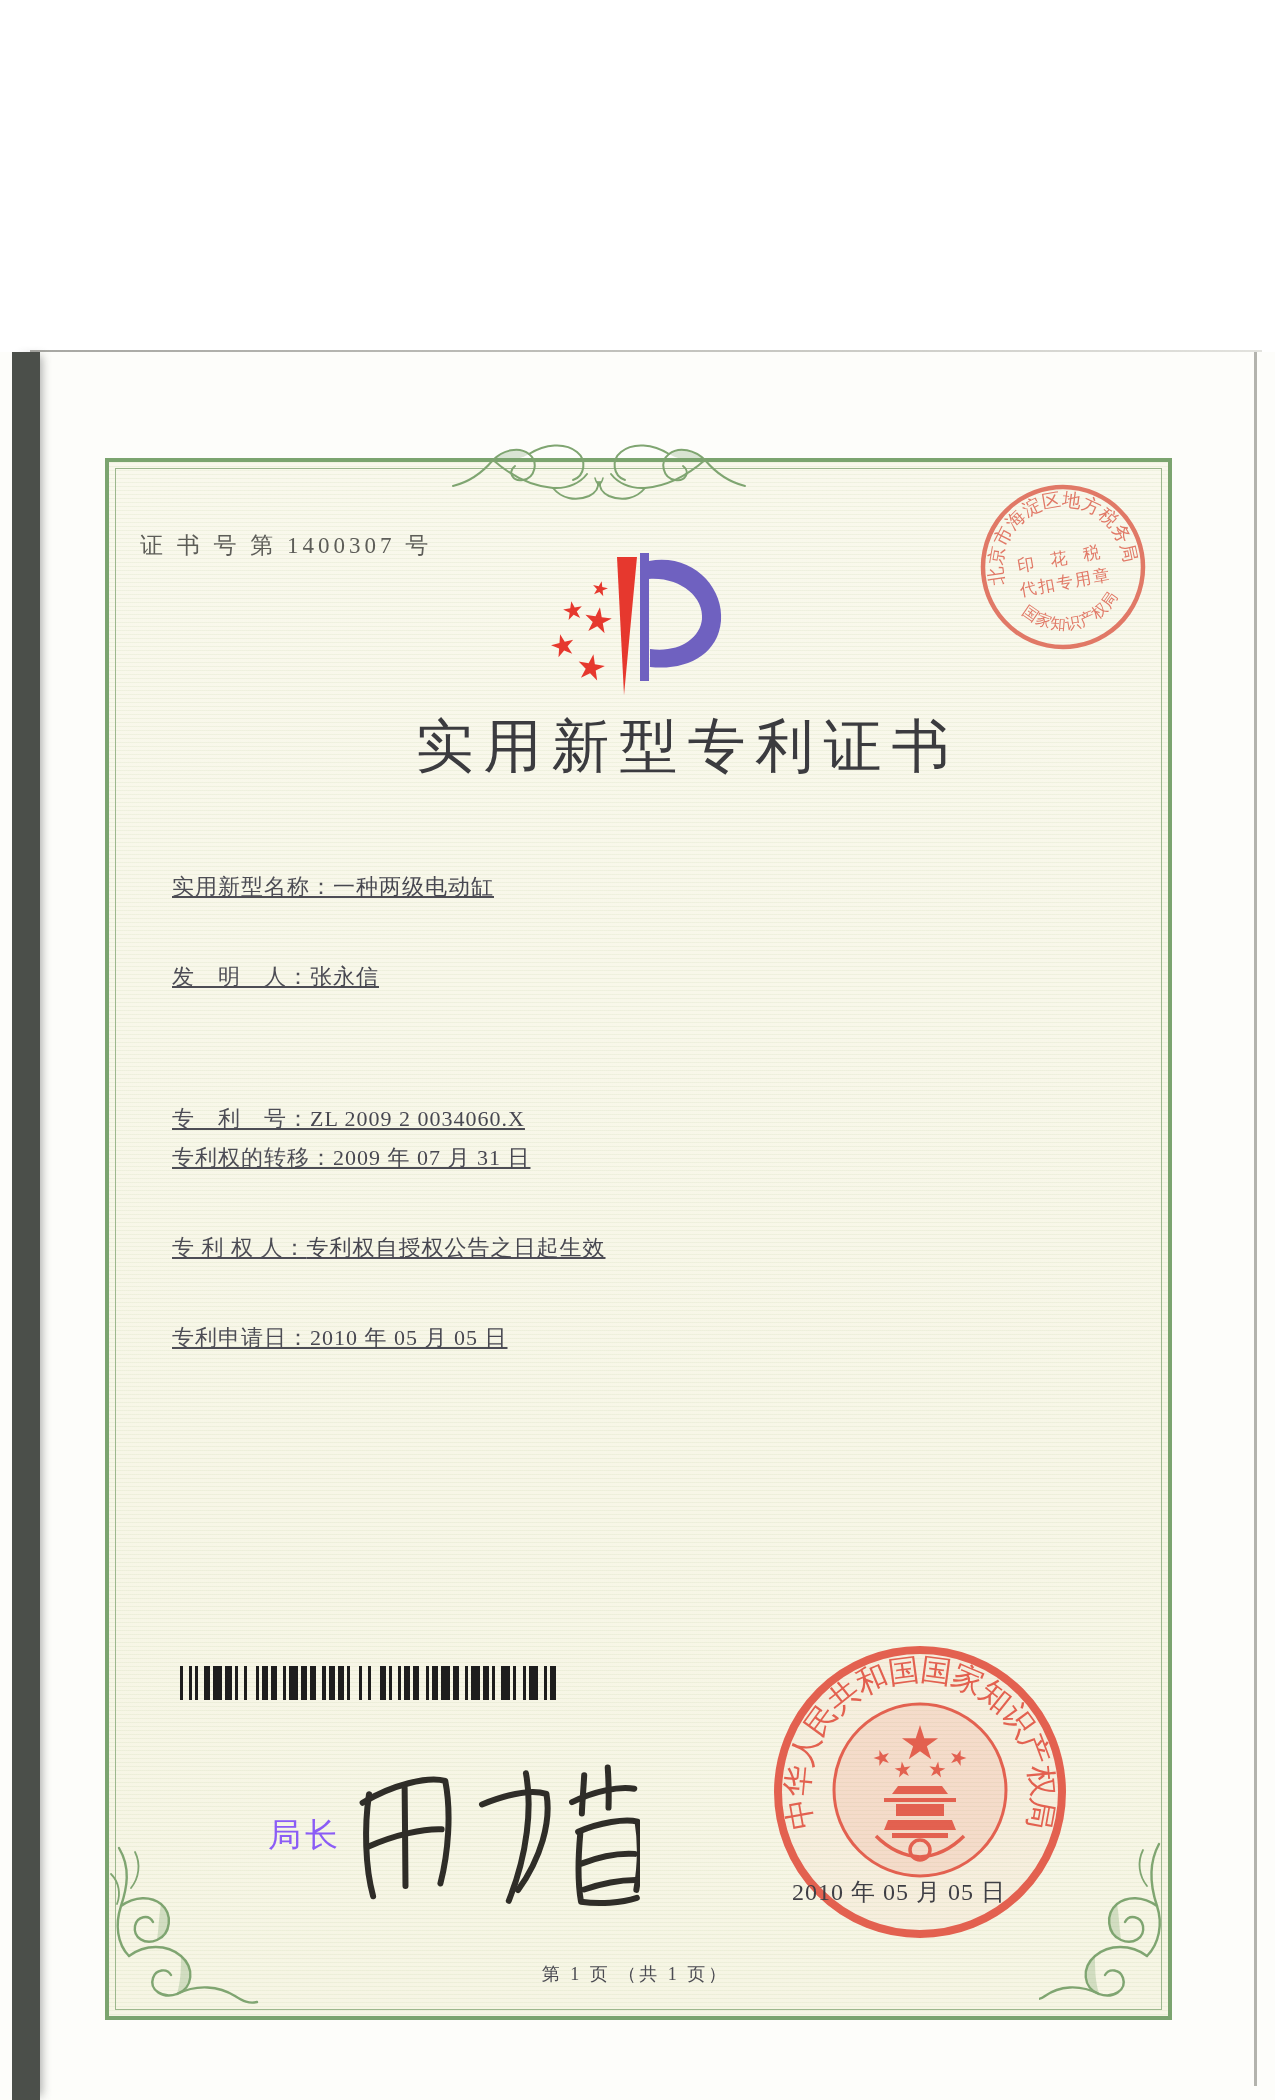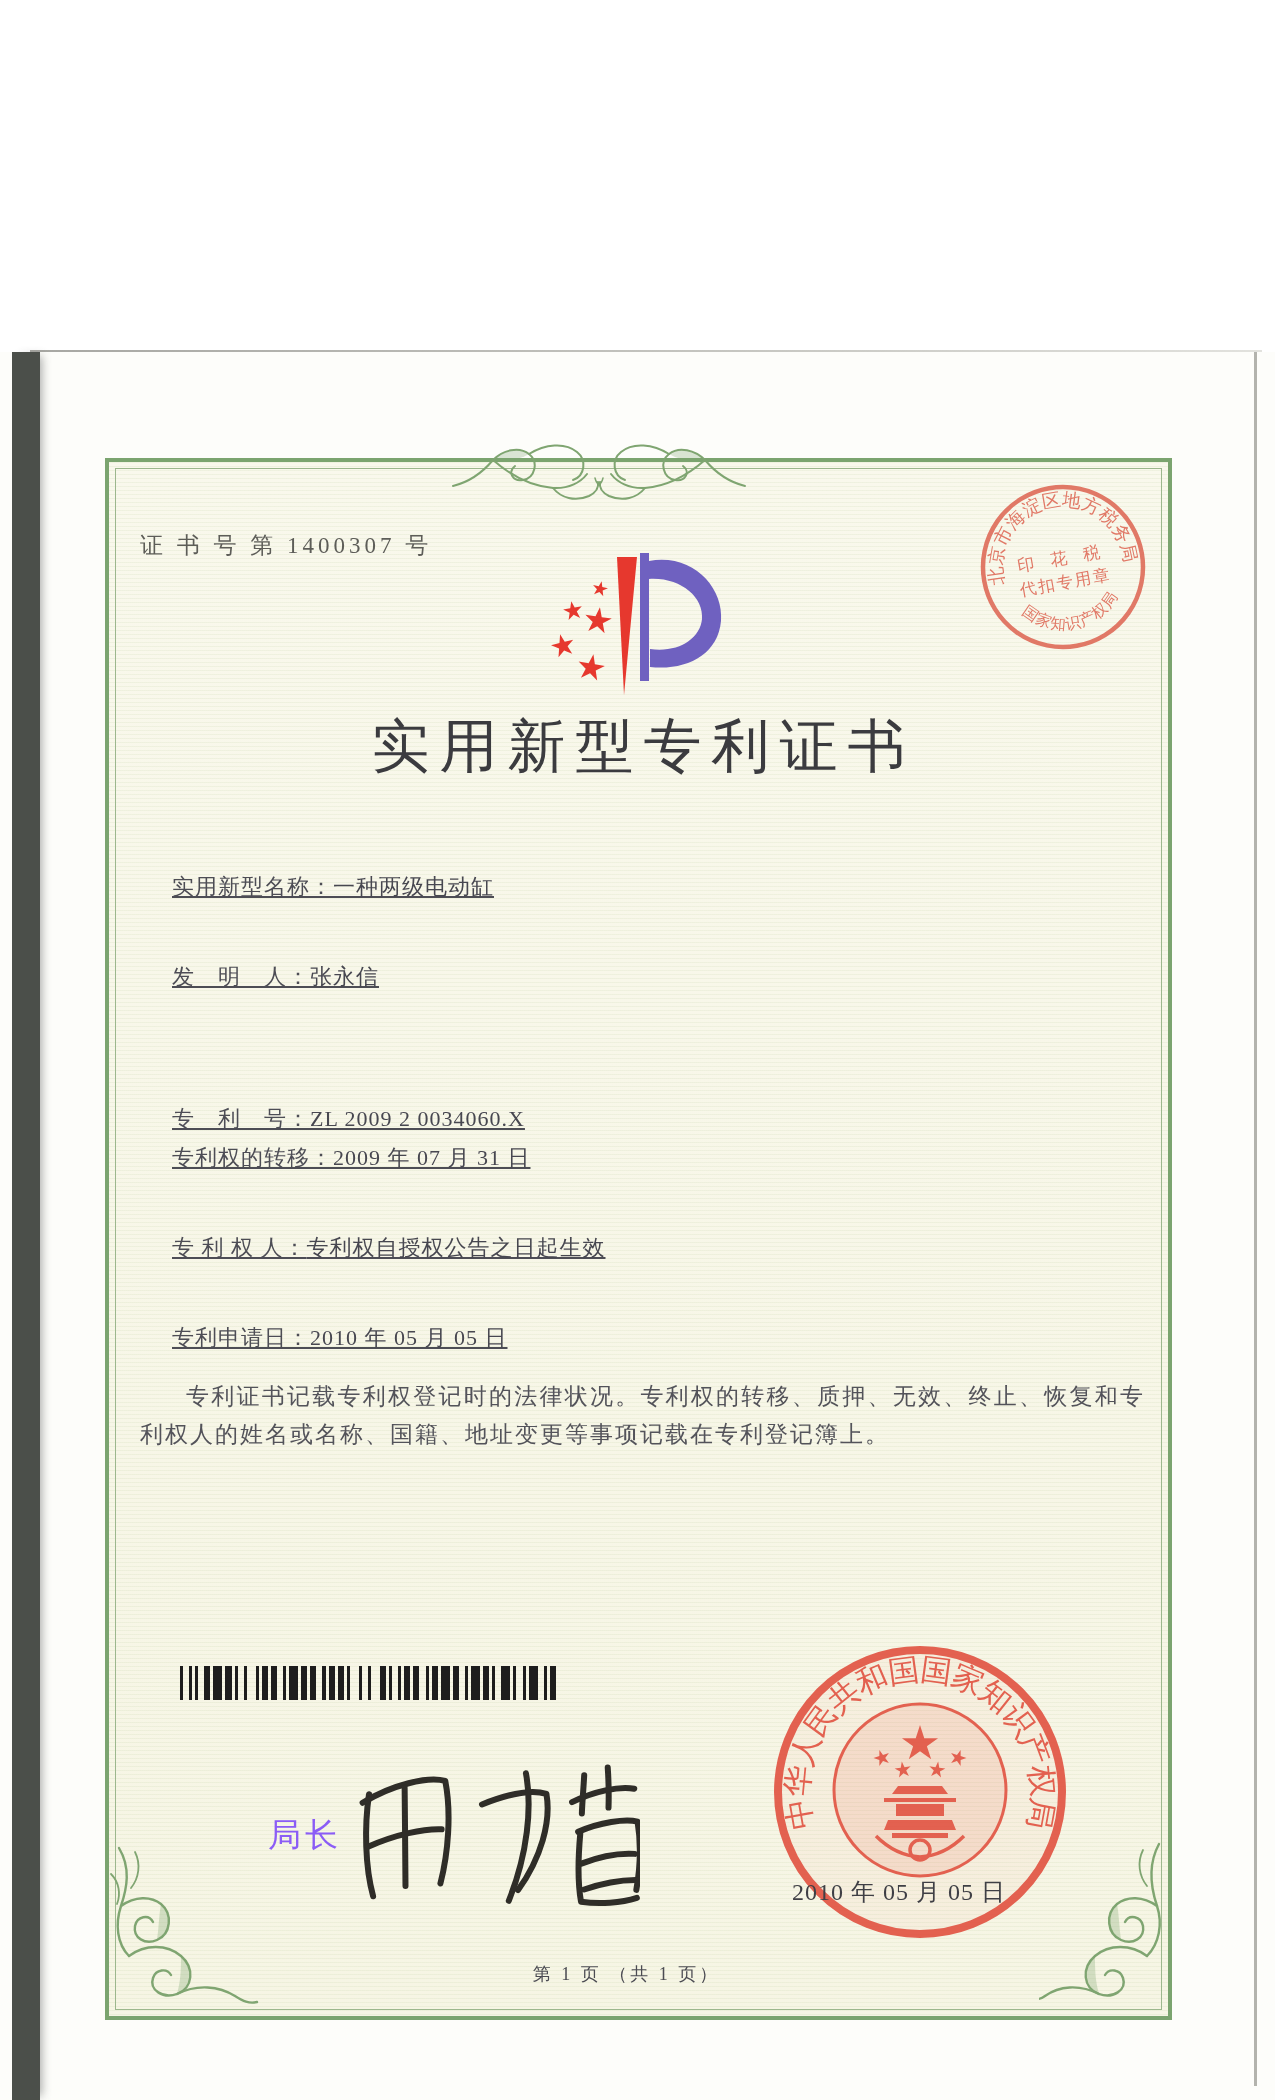--- a/index.html
+++ b/index.html
@@ -22,35 +22,35 @@
   .frame{left:105px;top:458px;width:1067px;height:1562px;
     border:4px solid #7ba46f;box-sizing:border-box;
     background:
       repeating-linear-gradient(180deg,rgba(173,196,142,.13) 0 1px,rgba(0,0,0,0) 1px 4px),
       linear-gradient(#f9f8ec,#f6f5e4);}
   .frame-inner{position:absolute;inset:6px;border:1px solid #9cb78d;}
   .ornament{color:#7fa571;}
   
   .cert-number{left:140px;top:530px;font-size:23px;letter-spacing:4px;color:#5d5d58;}
   .title{left:105px;top:708px;width:1067px;text-align:center;font-size:58px;
-    letter-spacing:10px;text-indent:10px;color:#3b3b3f;font-weight:500;}
+    letter-spacing:10px;text-indent:10px;color:#3b3b3f;font-weight:500;padding-left:44px;}
   .field{left:172px;font-size:22px;color:#4d4d55;letter-spacing:1px;white-space:nowrap;text-decoration:underline;}
   .field .val{color:#474750;}
   .f0{top:872px;} .f1{top:962px;} .f2{top:1104px;}
   .f3{top:1143px;} .f4{top:1233px;} .f5{top:1323px;}
   .body-text{left:140px;top:1378px;width:1005px;font-size:23px;line-height:38px;
     letter-spacing:2px;color:#53535a;text-align:justify;}
   .body-text p{margin:0;text-indent:2em;}
   .barcode{left:180px;top:1666px;width:376px;height:34px;display:flex;}
   .barcode div{height:100%;}
   .officer-label{left:268px;top:1813px;font-size:33px;letter-spacing:4px;color:#8b5cf6;}
   .signature-box{left:338px;top:1752px;width:302px;height:162px;}
   .signature-name{position:absolute;inset:0;opacity:0;font-size:40px;}
   .seal-date{left:792px;top:1876px;font-size:24px;letter-spacing:1px;color:#3f3f45;z-index:4;}
-  .footer{left:93px;top:1962px;width:1067px;text-align:center;font-size:18px;
+  .footer{left:102px;top:1962px;width:1067px;text-align:center;font-size:18px;
     letter-spacing:3px;color:#4b4b52;}
   .tax-stamp{left:978px;top:482px;width:170px;height:170px;transform:rotate(-10deg);opacity:.85;z-index:3;}
   .official-seal{left:770px;top:1642px;width:300px;height:300px;opacity:.9;z-index:3;}
   .logo{left:540px;top:545px;width:205px;height:162px;}
   svg text{font-family:"Liberation Serif","DejaVu Serif",serif;}
 </style>
 </head>
 <body>
 
 <div class="abs paper"></div>
@@ -133,21 +133,20 @@
 <div class="abs title">实用新型专利证书</div>
 
 <div class="abs field f0"><span>实用新型名称：</span><span class="val">一种两级电动缸</span></div>
 <div class="abs field f1"><span>发　明　人：</span><span class="val">张永信</span></div>
 <div class="abs field f2"><span>专　利　号：</span><span class="val">ZL 2009 2 0034060.X</span></div>
 <div class="abs field f3"><span>专利权的转移：</span><span class="val">2009 年 07 月 31 日</span></div>
 <div class="abs field f4"><span>专 利 权 人：</span><span class="val">专利权自授权公告之日起生效</span></div>
 <div class="abs field f5"><span>专利申请日：</span><span class="val">2010 年 05 月 05 日</span></div>
 
 <div class="abs body-text">
-  <p>专利证书记载专利权登记时的法律状况。专利权的转移、质押、无效、终止、恢复和专利权人的姓名或名称、国籍、地址变更等事项记载在专利登记簿上。</p>
 </div>
 
 <div class="abs barcode" id="barcode">
     <div style="flex-grow: 1; background: rgb(29, 29, 29);"></div>
     <div style="flex-grow: 2; background: transparent;"></div>
     <div style="flex-grow: 1; background: rgb(29, 29, 29);"></div>
     <div style="flex-grow: 1; background: transparent;"></div>
     <div style="flex-grow: 1; background: rgb(29, 29, 29);"></div>
     <div style="flex-grow: 2; background: transparent;"></div>
     <div style="flex-grow: 2; background: rgb(29, 29, 29);"></div>

